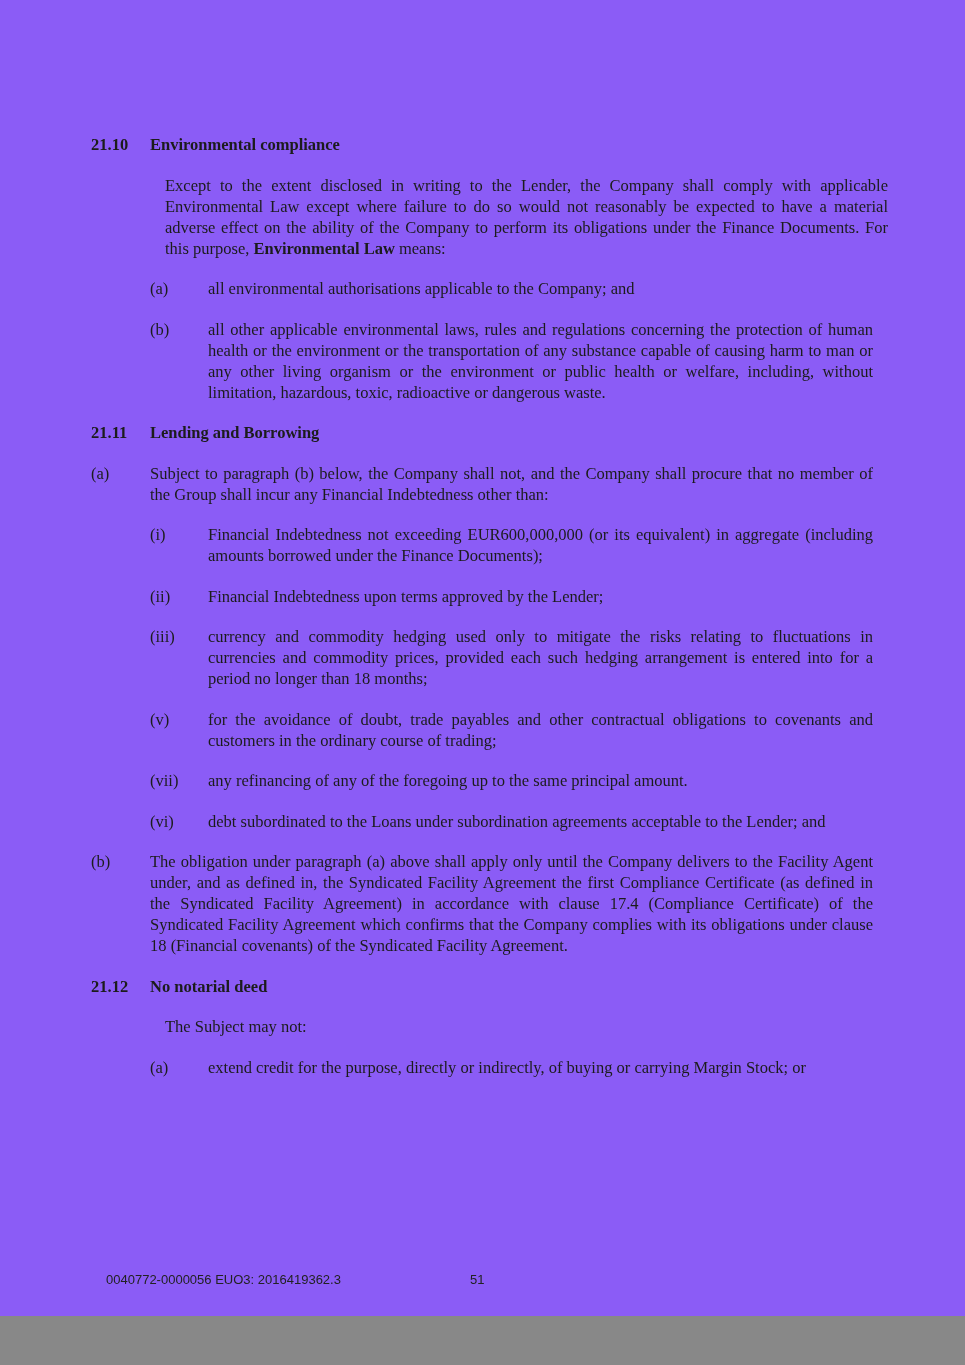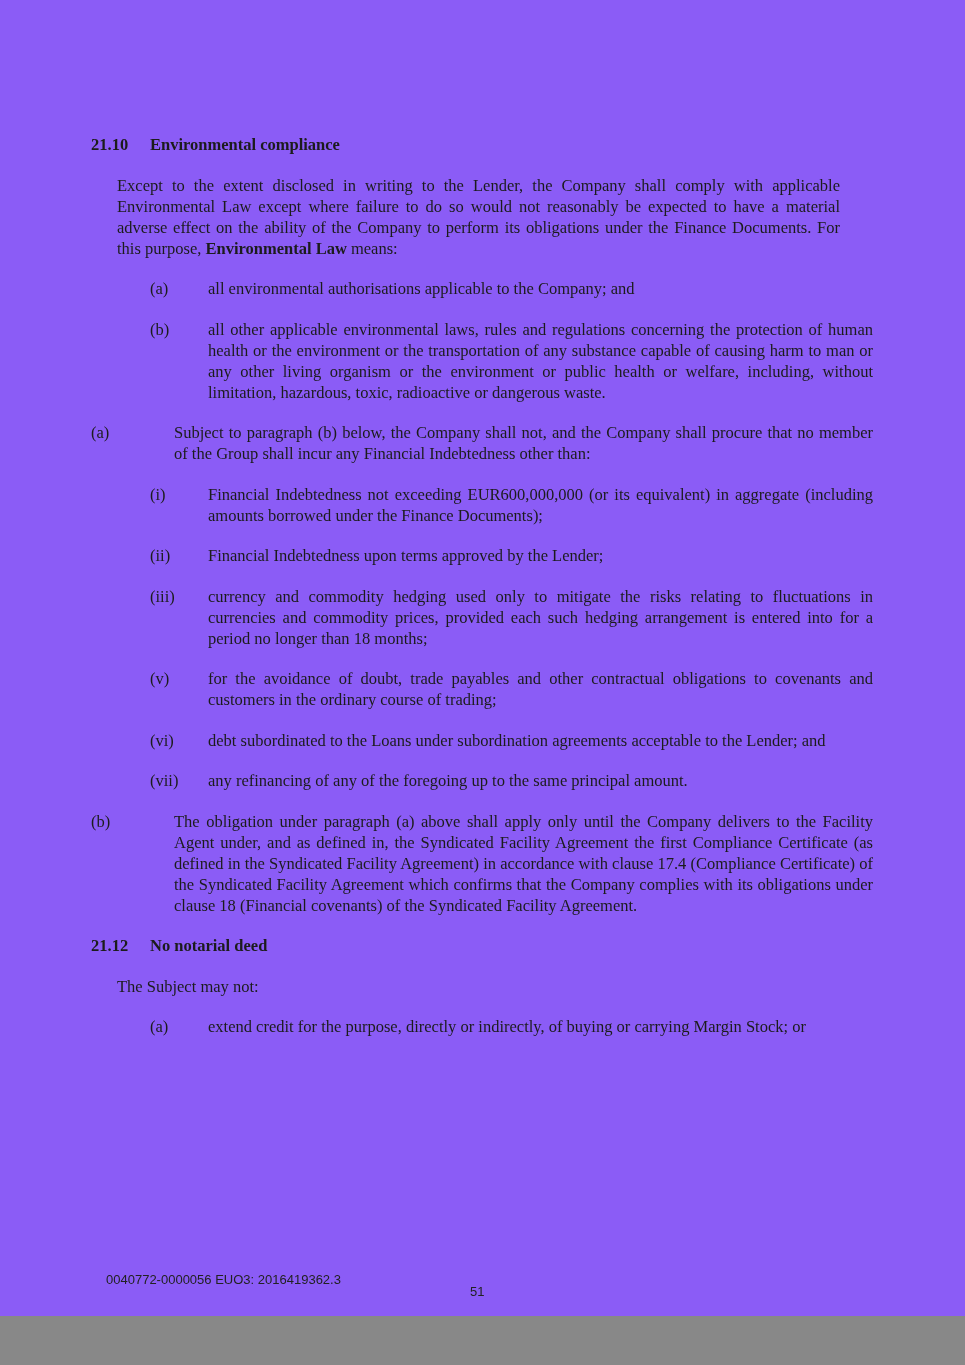--- a/index.html
+++ b/index.html
@@ -20,43 +20,43 @@
     position: absolute;
     top: 134px;
     left: 91px;
     width: 782px;
   }
   .block { margin-bottom: 19.5px; }
   .sec-heading { display: flex; font-weight: bold; }
   .sec-num { width: 59px; flex: 0 0 59px; }
   .sec-title { flex: 1; }
   .para-l1 {
-    margin-left: 26px;
+    margin-left: 74px;
     width: 723px;
     text-align: justify;
   }
   .item { display: flex; }
   .item-l1 .item-label { width: 59px; flex: 0 0 59px; }
-  .item-l1 .item-text { width: 723px; text-align: justify; margin-left: 24px; }
+  .item-l1 .item-text { width: 723px; text-align: justify; }
   .item-l2 { margin-left: 59px; }
   .item-l2 .item-label { width: 58px; flex: 0 0 58px; }
   .item-l2 .item-text { width: 665px; text-align: justify; }
   .bold { font-weight: bold; }
   .footer {
     position: absolute;
     top: 1272px;
     left: 0;
     width: 100%;
     font-family: "Liberation Sans", sans-serif;
     font-size: 13px;
     line-height: 16px;
     color: #222222;
   }
   .footer-ref { position: absolute; left: 106px; top: 0; }
-  .footer-page { position: absolute; left: 470px; top: 12px; }
+  .footer-page { position: absolute; left: 470px; top: 0; }
 </style>
 </head>
 <body>
 
 <div class="page">
   <div class="content">
 
     <div class="block sec-heading">
       <span class="sec-num">21.10</span>
       <span class="sec-title">Environmental compliance</span>
@@ -67,20 +67,24 @@
     <div class="block item item-l2">
       <span class="item-label">(a)</span>
       <span class="item-text">all environmental authorisations applicable to the Company; and</span>
     </div>
 
     <div class="block item item-l2">
       <span class="item-label">(b)</span>
       <span class="item-text">all other applicable environmental laws, rules and regulations concerning the protection of human health or the environment or the transportation of any substance capable of causing harm to man or any other living organism or the environment or public health or welfare, including, without limitation, hazardous, toxic, radioactive or dangerous waste.</span>
     </div>
 
+    <div class="block sec-heading">
+      <span class="sec-num">21.11</span>
+      <span class="sec-title">Lending and Borrowing</span>
+    </div>
 
     <div class="block item item-l1">
       <span class="item-label">(a)</span>
       <span class="item-text">Subject to paragraph (b) below, the Company shall not, and the Company shall procure that no member of the Group shall incur any Financial Indebtedness other than:</span>
     </div>
 
     <div class="block item item-l2">
       <span class="item-label">(i)</span>
       <span class="item-text">Financial Indebtedness not exceeding EUR600,000,000 (or its equivalent) in aggregate (including amounts borrowed under the Finance Documents);</span>
     </div>
@@ -95,27 +99,27 @@
       <span class="item-text">currency and commodity hedging used only to mitigate the risks relating to fluctuations in currencies and commodity prices, provided each such hedging arrangement is entered into for a period no longer than 18 months;</span>
     </div>
 
 
     <div class="block item item-l2">
       <span class="item-label">(v)</span>
       <span class="item-text">for the avoidance of doubt, trade payables and other contractual obligations to covenants and customers in the ordinary course of trading;</span>
     </div>
 
     <div class="block item item-l2">
-      <span class="item-label">(vi)</span>
-      <span class="item-text">debt subordinated to the Loans under subordination agreements acceptable to the Lender; and</span>
+      <span class="item-label">(vii)</span>
+      <span class="item-text">any refinancing of any of the foregoing up to the same principal amount.</span>
     </div>
 
     <div class="block item item-l2">
-      <span class="item-label">(vii)</span>
-      <span class="item-text">any refinancing of any of the foregoing up to the same principal amount.</span>
+      <span class="item-label">(vi)</span>
+      <span class="item-text">debt subordinated to the Loans under subordination agreements acceptable to the Lender; and</span>
     </div>
 
     <div class="block item item-l1">
       <span class="item-label">(b)</span>
       <span class="item-text">The obligation under paragraph (a) above shall apply only until the Company delivers to the Facility Agent under, and as defined in, the Syndicated Facility Agreement the first Compliance Certificate (as defined in the Syndicated Facility Agreement) in accordance with clause 17.4 (Compliance Certificate) of the Syndicated Facility Agreement which confirms that the Company complies with its obligations under clause 18 (Financial covenants) of the Syndicated Facility Agreement.</span>
     </div>
 
     <div class="block sec-heading">
       <span class="sec-num">21.12</span>
       <span class="sec-title">No notarial deed</span>

